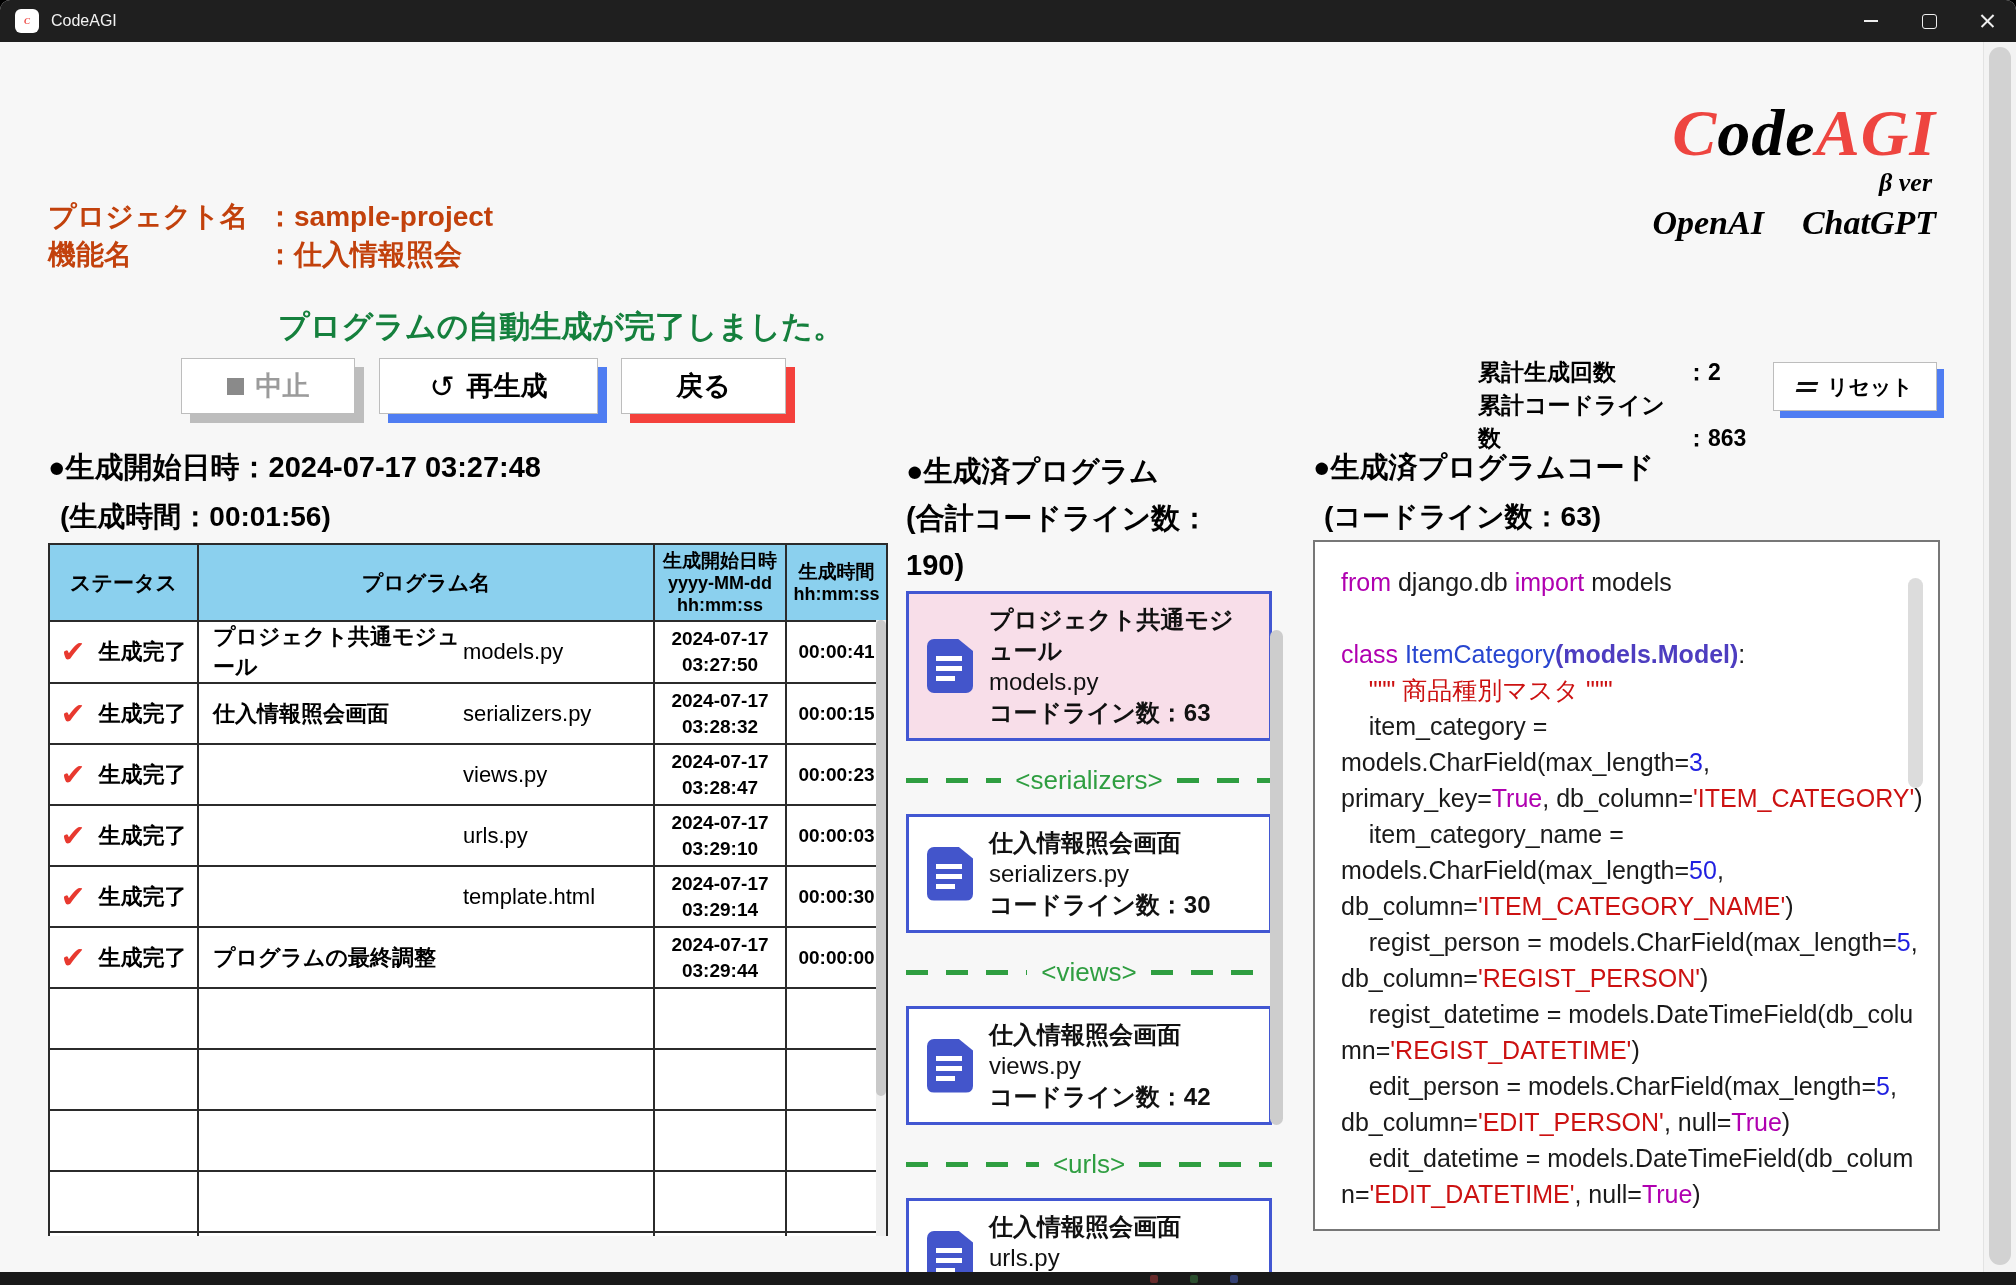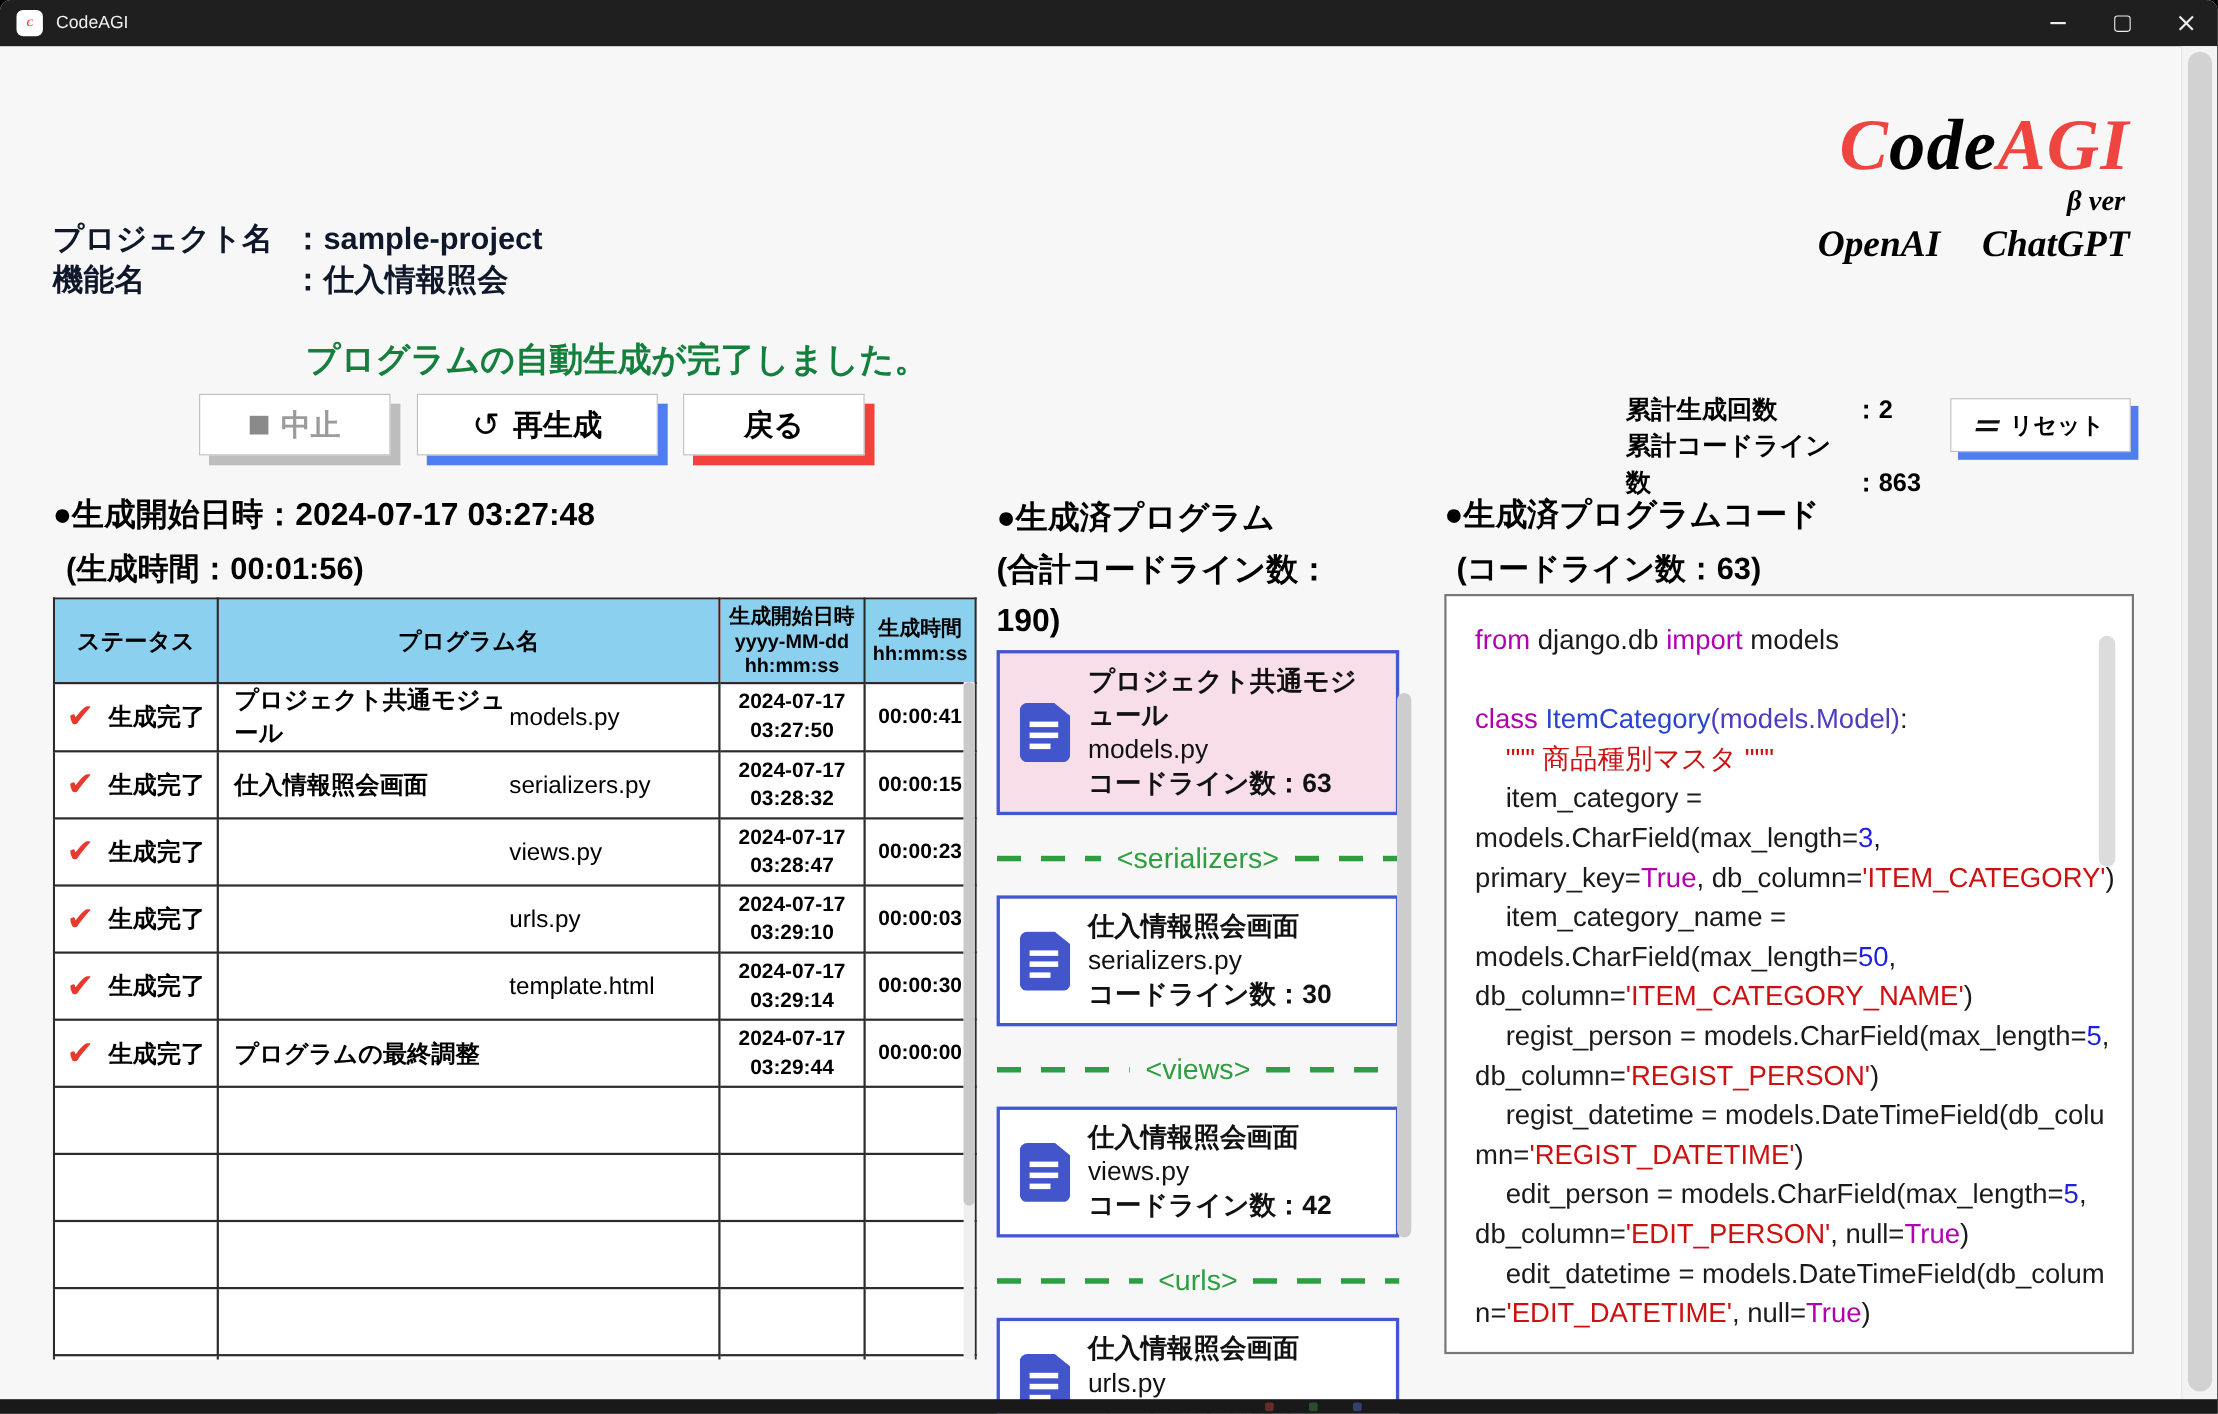--- a/index.html
+++ b/index.html
@@ -27,21 +27,21 @@
   
   .logo{position:absolute;right:80px;top:100px;text-align:right;
         font-family:"Liberation Serif","DejaVu Serif",serif;font-style:italic;font-weight:700;line-height:1;}
   .logo .brand{font-size:66px;letter-spacing:1px;}
   .logo .brand .red{color:var(--brand-red,#ee4540);}
   .logo .beta{font-size:26px;margin-top:4px;margin-right:4px;}
   .logo .partners{font-size:34px;margin-top:10px;}
   .logo .partners span{margin-left:38px;}
 
   
-  .proj{position:absolute;left:48px;top:198px;font-size:28px;font-weight:700;color:#0f172a;line-height:38px;}
+  .proj{position:absolute;left:48px;top:198px;font-size:28px;font-weight:700;color:#c2410c;line-height:38px;}
   .proj .lbl{display:inline-block;width:218px;}
 
   
   .circle{position:absolute;left:45px;top:296px;width:116px;height:116px;border-radius:50%;
           background:var(--progress-green,#a6d7a1);display:flex;align-items:center;justify-content:center;
           font-size:30px;font-weight:700;color:#000;}
   .message{position:absolute;left:278px;top:306px;font-size:31px;font-weight:700;color:#15803d;}
   .btn3d{position:absolute;background:#fff;border:1px solid #bdbdbd;display:flex;align-items:center;
          justify-content:center;gap:12px;font-weight:700;font-size:27px;color:#000;cursor:pointer;}
   .btn-abort{left:181px;top:358px;width:172px;height:54px;color:#9b9b9b;
@@ -101,21 +101,21 @@
        background:repeating-linear-gradient(90deg,var(--sep-green,#2f9e41) 0 22px,transparent 22px 40px);}
   .mid-scroll-thumb{position:absolute;left:1270px;top:630px;width:13px;height:495px;
        background:#cdcdcd;border-radius:7px;}
 
   
   .codebox{position:absolute;left:1313px;top:540px;width:627px;height:691px;box-sizing:border-box;
            border:2px solid #777;background:#fff;padding:22px 26px;overflow:hidden;}
   .codeline{font-size:25px;line-height:36px;white-space:pre;color:#1a1a1a;}
   .tk-kw{color:var(--code-kw,#b000b0);}
   .tk-cls{color:var(--code-cls,#2745d0);}
-  .tk-typ{color:var(--code-typ,#4d3dc0);}
+  .tk-typ{color:var(--code-typ,#4d3dc0);font-weight:bold;}
   .tk-str{color:var(--code-str,#cc1111);}
   .tk-num{color:var(--code-num,#1f1fe0);}
   .code-scroll-thumb{position:absolute;left:1908px;top:578px;width:15px;height:210px;
            background:#dcdcdc;border-radius:8px;}
 
   
   .page-scroll{position:absolute;right:0;top:42px;width:32px;height:1230px;background:#f3f3f3;
                border-left:1px solid #e3e3e3;}
   .page-thumb{position:absolute;right:5px;top:47px;width:22px;height:1218px;background:#d2d2d2;border-radius:11px;}
   .bottom-strip{position:absolute;left:0;bottom:0;width:100%;height:13px;background:#191919;}

